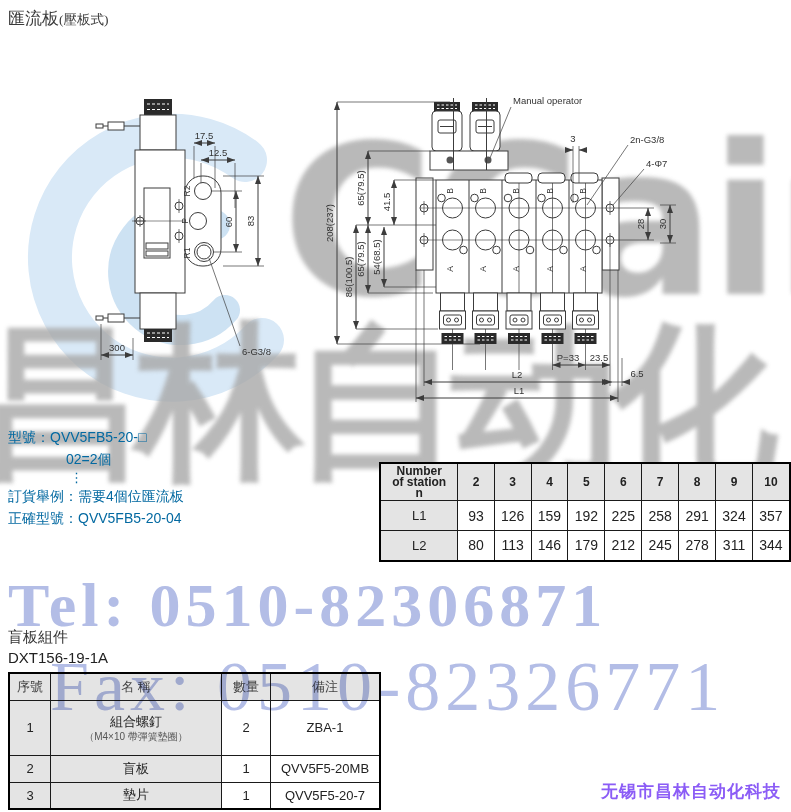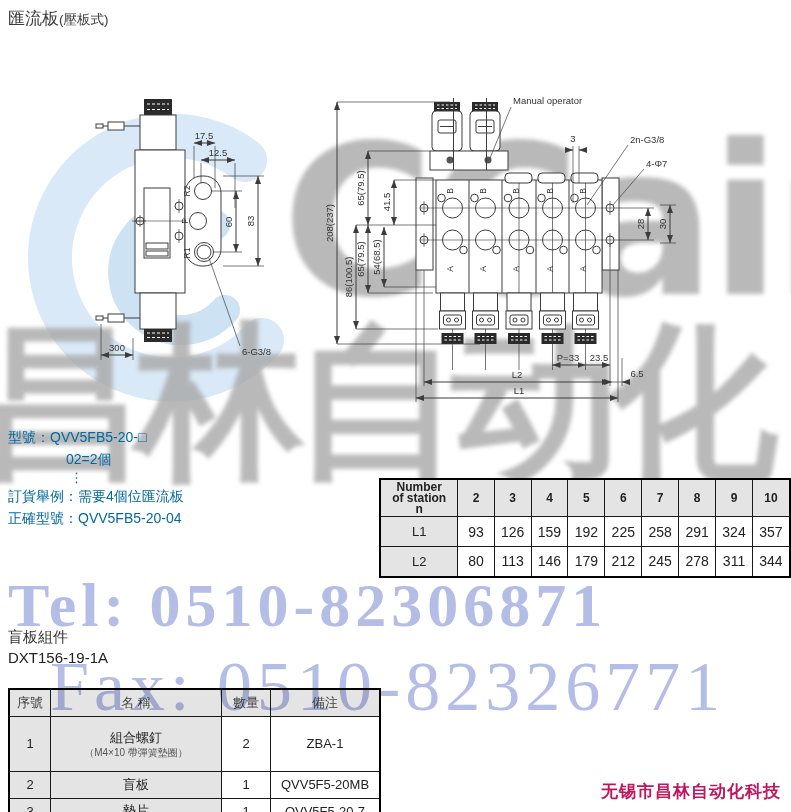--- a/index.html
+++ b/index.html
@@ -11,53 +11,53 @@
   #wm-brand-en{left:282px;top:118px;font-size:208px;letter-spacing:-6px;
                font-family:"DejaVu Sans",sans-serif;}
   #wm-brand-cn{left:-22px;top:318px;font-size:168px;letter-spacing:-10px;}
   .wm-swirl{position:absolute;left:0px;top:105px;z-index:0;pointer-events:none;}
   .wm-blue{position:absolute;z-index:6;font-family:"Liberation Serif",serif;
            color:#b3bde6;mix-blend-mode:multiply;white-space:nowrap;line-height:1;
            pointer-events:none;}
   #wm-tel{left:8px;top:574px;font-size:62px;letter-spacing:5px;font-weight:bold;}
   #wm-fax{left:50px;top:652px;font-size:70px;letter-spacing:5px;}
   
-  .hd{position:absolute;z-index:3;}
+  .hd{position:absolute;z-index:3;font-family:Liberation Serif, serif;}
   #title{left:8px;top:7px;font-size:17px;color:#3a3a3a;}
   #title .suffix{font-size:13.5px;}
   #model{left:8px;top:29px;font-size:19px;color:#3a3a3a;letter-spacing:.5px;}
   
   svg.draw{position:absolute;z-index:2;overflow:visible;}
   svg .t{fill:#333;stroke:none;font-size:9.5px;font-family:"Liberation Sans",sans-serif;}
   svg .tb{fill:#333;stroke:none;font-size:8.5px;font-family:"Liberation Sans",sans-serif;}
   svg .cap{fill:#2a2a2a;stroke:none;}
   
   #ordering{position:absolute;left:8px;top:427px;z-index:3;font-size:14px;
             line-height:21.5px;color:#0369a1;}
   #ordering .ind1{padding-left:58px;}
   #ordering .ind2{padding-left:62px;line-height:16px;font-size:13px;}
   #ordering .ind3{padding-left:54px;}
   
-  table{border-collapse:collapse;position:absolute;z-index:3;background:#fff;margin-top:16px;}
+  table{border-collapse:collapse;position:absolute;z-index:3;background:#fff;}
   td,th{border:1px solid #1a1a1a;text-align:center;vertical-align:middle;
         color:#222;padding:0;}
   .gray{background:#e4e4e4;}
   #station-table{left:379px;top:462px;border:2px solid #000;}
   #station-table th{font-size:12px;line-height:11px;font-weight:bold;}
   #station-table td{font-size:14px;}
   #station-table .lbl{font-size:13px;}
   #parts-table{left:8px;top:672px;border:2px solid #000;}
   #parts-table th{font-size:13px;font-weight:normal;color:#444;}
   #parts-table td{font-size:13px;}
   #parts-table .sub{font-size:10px;color:#555;display:block;line-height:12px;}
   
   #blind-title{position:absolute;left:8px;top:628px;z-index:5;font-size:15px;color:#333;}
   #blind-model{position:absolute;left:8px;top:649px;z-index:5;font-size:15px;color:#222;}
   #footer{position:absolute;right:10px;top:780px;z-index:5;font-size:17px;
-          font-weight:bold;color:#be185d;letter-spacing:1px;}
+          font-weight:bold;color:#8b5cf6;letter-spacing:1px;}
 </style>
 </head>
 <body>
 
 <div class="page">
 
   <svg class="wm-swirl" width="320" height="310" viewBox="0 0 320 310">
     <path d="M 245 55 A 122 122 0 1 0 262 235" stroke="#d9e9f7" stroke-width="44" fill="none" stroke-linecap="round"></path>
     <path d="M 215 120 A 58 58 0 1 0 225 205" stroke="#cde2f3" stroke-width="30" fill="none" stroke-linecap="round"></path>
   </svg>

